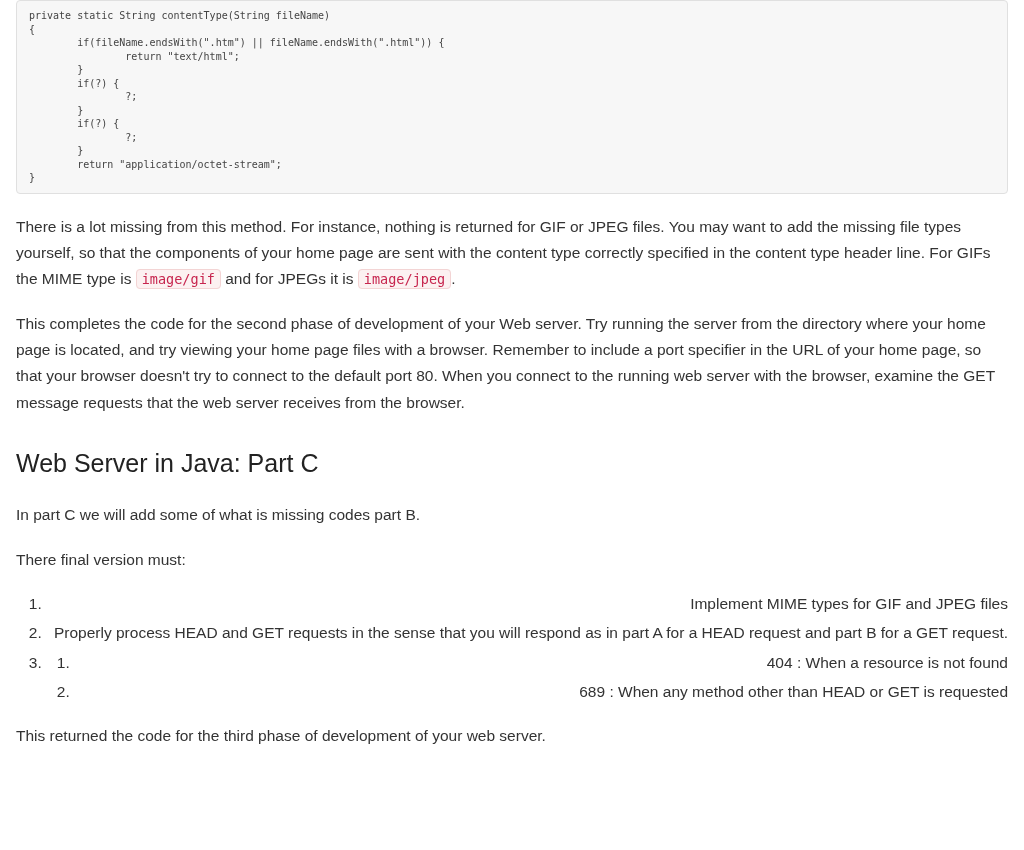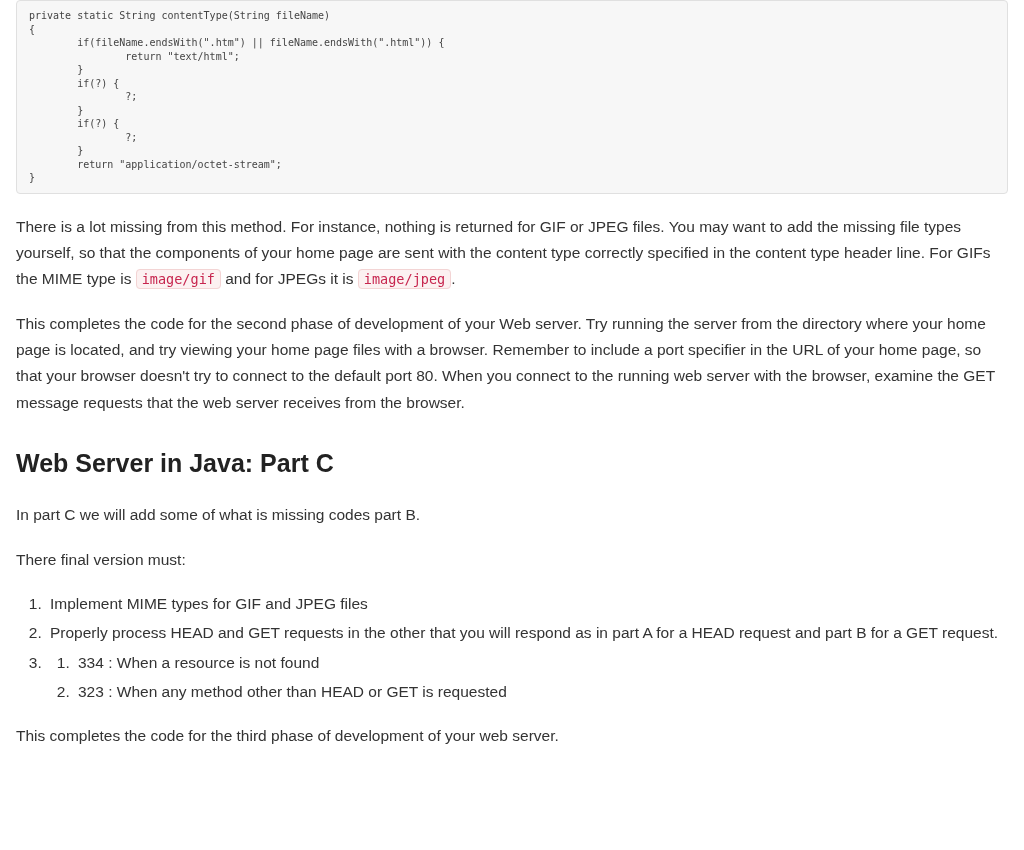--- a/index.html
+++ b/index.html
@@ -34,32 +34,33 @@
       font-family: "Consolas", "Menlo", monospace;
       font-size: 13.5px;
       background: #fcf1f1;
       color: #c7254e;
       border: 1px solid #f3d4d4;
       border-radius: 4px;
       padding: 1px 5px;
     }
     h2.section {
       font-size: 25px;
-      font-weight: 700;
+      font-weight: 400;
       color: #222;
       margin: 26px 0 18px 0;
     }
     ol {
       margin: 0 0 18px 0;
       padding-left: 30px;
       color: #333;
     }
     ol li {
       margin: 3px 0;
       padding-left: 4px;
+      text-align: right;
     }
     ol ol {
       margin: 3px 0 3px 0;
       padding-left: 24px;
     }
   </style>
 </head>
 <body>
 
 <pre class="code-block">private static String contentType(String fileName)
@@ -83,22 +84,22 @@
 <p>This completes the code for the second phase of development of your Web server. Try running the server from the directory where your home page is located, and try viewing your home page files with a browser. Remember to include a port specifier in the URL of your home page, so that your browser doesn't try to connect to the default port 80. When you connect to the running web server with the browser, examine the GET message requests that the web server receives from the browser.</p>
 
 <h2 class="section">Web Server in Java: Part C</h2>
 
 <p>In part C we will add some of what is missing codes part B.</p>
 
 <p>There final version must:</p>
 
 <ol>
   <li>Implement MIME types for GIF and JPEG files</li>
-  <li>Properly process HEAD and GET requests in the other that you will respond as in part A for a HEAD request and part B for a GET request.</li>
+  <li>Properly process HEAD and GET requests in the sense that you will respond as in part A for a HEAD request and part B for a GET request.</li>
   <li>
     <ol>
-      <li>334 : When a resource is not found</li>
-      <li>323 : When any method other than HEAD or GET is requested</li>
+      <li>404 : When a resource is not found</li>
+      <li>689 : When any method other than HEAD or GET is requested</li>
     </ol>
   </li>
 </ol>
 
-<p>This completes the code for the third phase of development of your web server.</p>
+<p>This returned the code for the third phase of development of your web server.</p>
 
 </body></html>

